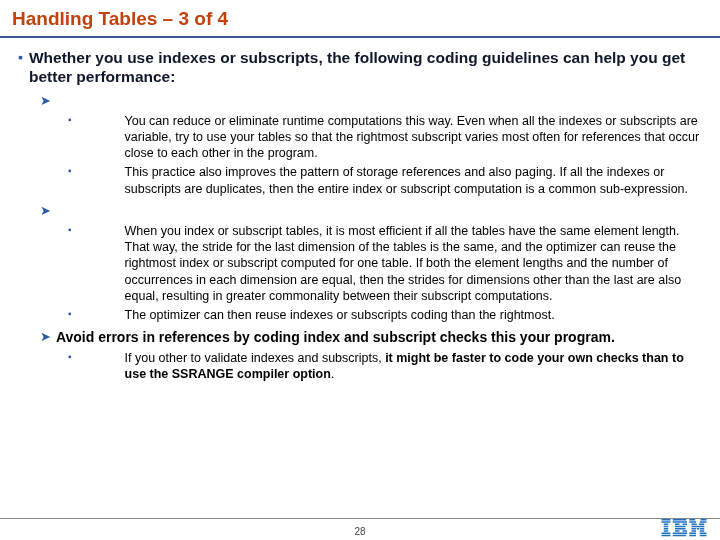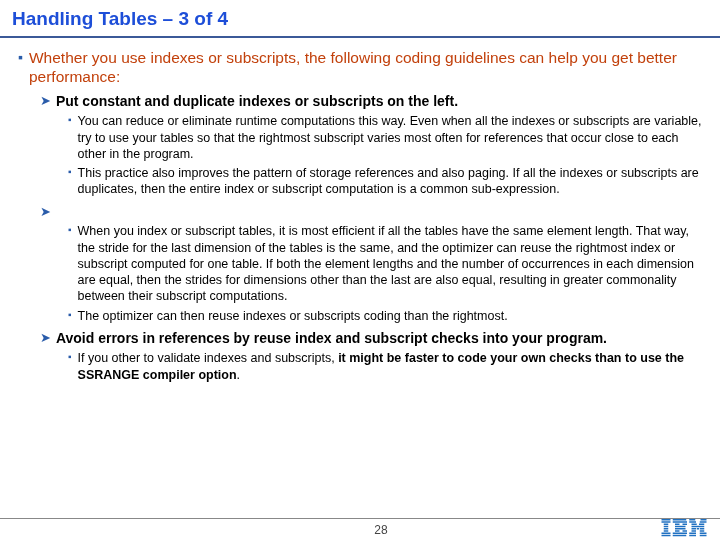--- a/index.html
+++ b/index.html
@@ -11,39 +11,40 @@
     position: relative;
     overflow: hidden;
   }
   .title-bar {
     padding: 8px 12px 6px 12px;
     border-bottom: 2px solid #3b5998;
   }
   .title {
     font-size: 19px;
     font-weight: bold;
-    color: #1d4ed8;
+    color: #c2410c;
   }
   .content {
     padding: 10px 18px 0 18px;
   }
   .lvl1 {
     display: flex;
     margin-bottom: 4px;
   }
   .lvl1 .bullet {
     color: #2a5caa;
     font-size: 14px;
     margin-right: 6px;
     line-height: 1.3;
   }
   .lvl1 .txt {
     font-size: 15.5px;
-    color: #c2410c;
+    color: #0f172a;
     line-height: 1.25;
+    font-weight: bold;
   }
   .lvl2 {
     display: flex;
     margin-left: 22px;
     margin-top: 6px;
     margin-bottom: 2px;
   }
   .lvl2 .arrow {
     color: #2a5caa;
     font-size: 13px;
@@ -67,40 +68,40 @@
     color: #2a5caa;
     font-size: 10px;
     margin-right: 6px;
     line-height: 1.35;
     flex-shrink: 0;
   }
   .lvl3 .txt {
     font-size: 12.5px;
     color: #000;
     line-height: 1.3;
+    margin-left: 47px;
   }
   .lvl3 .txt .bold {
     font-weight: bold;
   }
   .footer {
     position: absolute;
     bottom: 0;
     left: 0;
     right: 0;
     height: 22px;
     border-top: 1px solid #888;
   }
   .page-num {
     position: absolute;
     bottom: 3px;
     left: 50%;
     transform: translateX(-50%);
-    font-size: 12px;
+    font-size: 10px;
     color: #444;
-    margin-left: 21px;
   }
   .logo {
     position: absolute;
     bottom: 3px;
     right: 12px;
     width: 48px;
     height: 18px;
   }
   .logo svg { width: 100%; height: 100%; }
 </style>
@@ -113,21 +114,20 @@
 
 <div class="content">
 
   <div class="lvl1">
     <span class="bullet">▪</span>
     <span class="txt">Whether you use indexes or subscripts, the following coding guidelines can help you get better performance:</span>
   </div>
 
   <div class="lvl2">
     <span class="arrow">➤</span>
-    <span class="txt">Put constant and duplicate indexes or subscripts on the left.</span>
   </div>
   <div class="lvl3">
     <span class="bullet">▪</span>
     <span class="txt">You can reduce or eliminate runtime computations this way. Even when all the indexes or subscripts are variable, try to use your tables so that the rightmost subscript varies most often for references that occur close to each other in the program.</span>
   </div>
   <div class="lvl3">
     <span class="bullet">▪</span>
     <span class="txt">This practice also improves the pattern of storage references and also paging. If all the indexes or subscripts are duplicates, then the entire index or subscript computation is a common sub-expression.</span>
   </div>
 
@@ -138,21 +138,21 @@
     <span class="bullet">▪</span>
     <span class="txt">When you index or subscript tables, it is most efficient if all the tables have the same element length. That way, the stride for the last dimension of the tables is the same, and the optimizer can reuse the rightmost index or subscript computed for one table. If both the element lengths and the number of occurrences in each dimension are equal, then the strides for dimensions other than the last are also equal, resulting in greater commonality between their subscript computations.</span>
   </div>
   <div class="lvl3">
     <span class="bullet">▪</span>
     <span class="txt">The optimizer can then reuse indexes or subscripts coding than the rightmost.</span>
   </div>
 
   <div class="lvl2">
     <span class="arrow">➤</span>
-    <span class="txt">Avoid errors in references by reuse index and subscript checks into your program.</span>
+    <span class="txt">Avoid errors in references by coding index and subscript checks this your program.</span>
   </div>
   <div class="lvl3">
     <span class="bullet">▪</span>
     <span class="txt"><span>If you other to validate indexes and subscripts, </span><span class="bold">it might be faster to code your own checks than to use the SSRANGE compiler option</span><span>.</span></span>
   </div>
 
 </div>
 
 <div class="footer">
   <div class="page-num">28</div>

